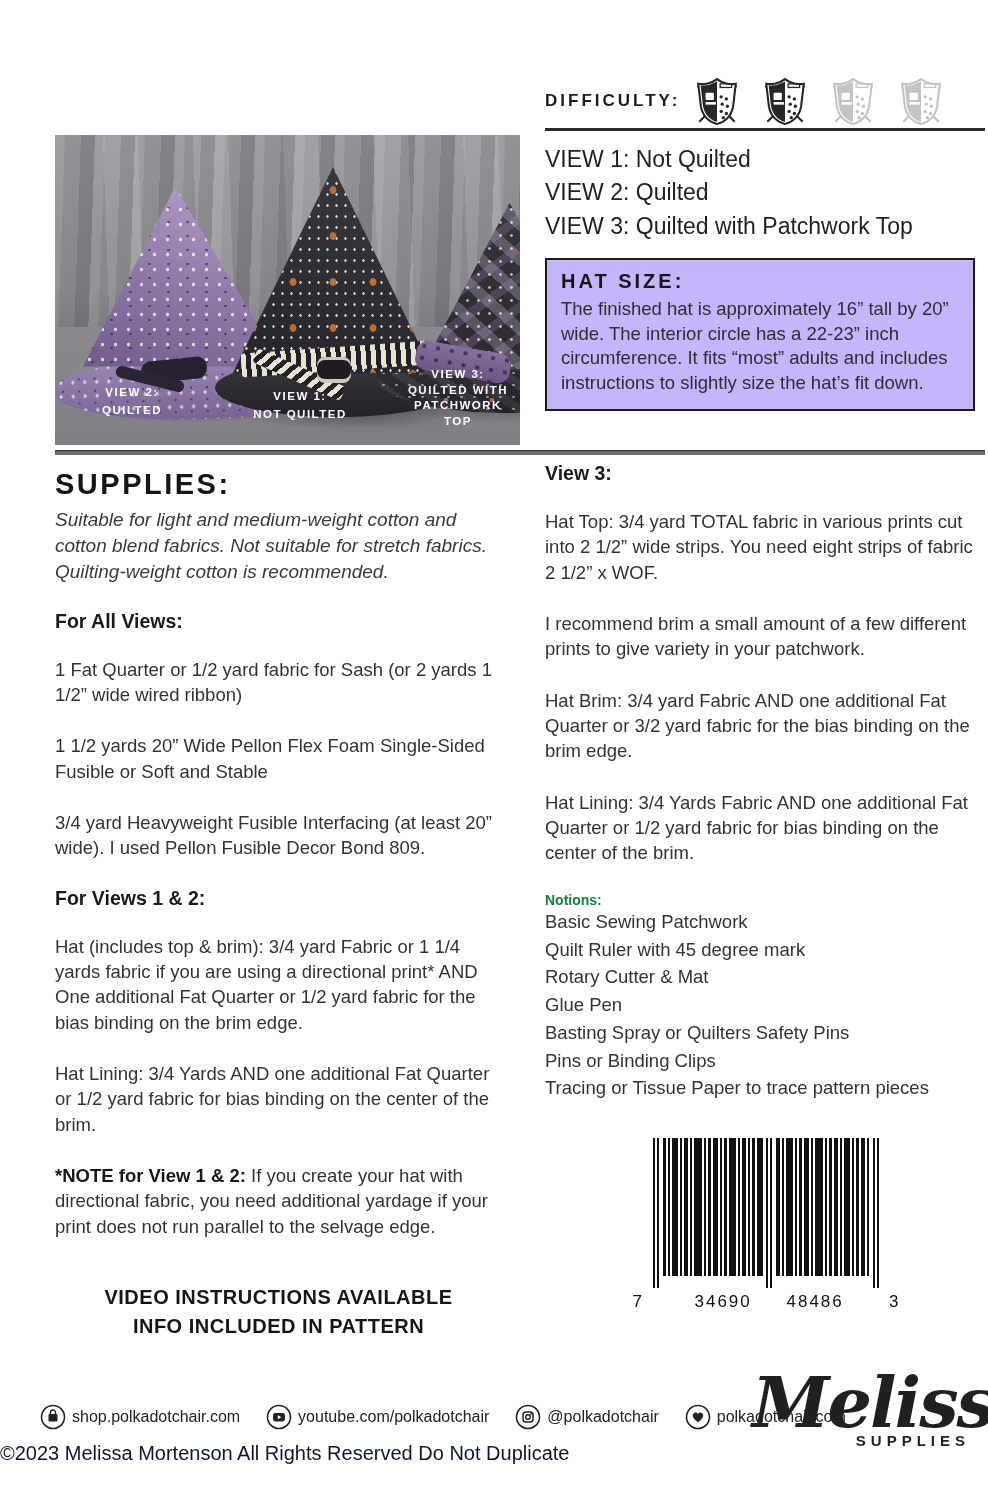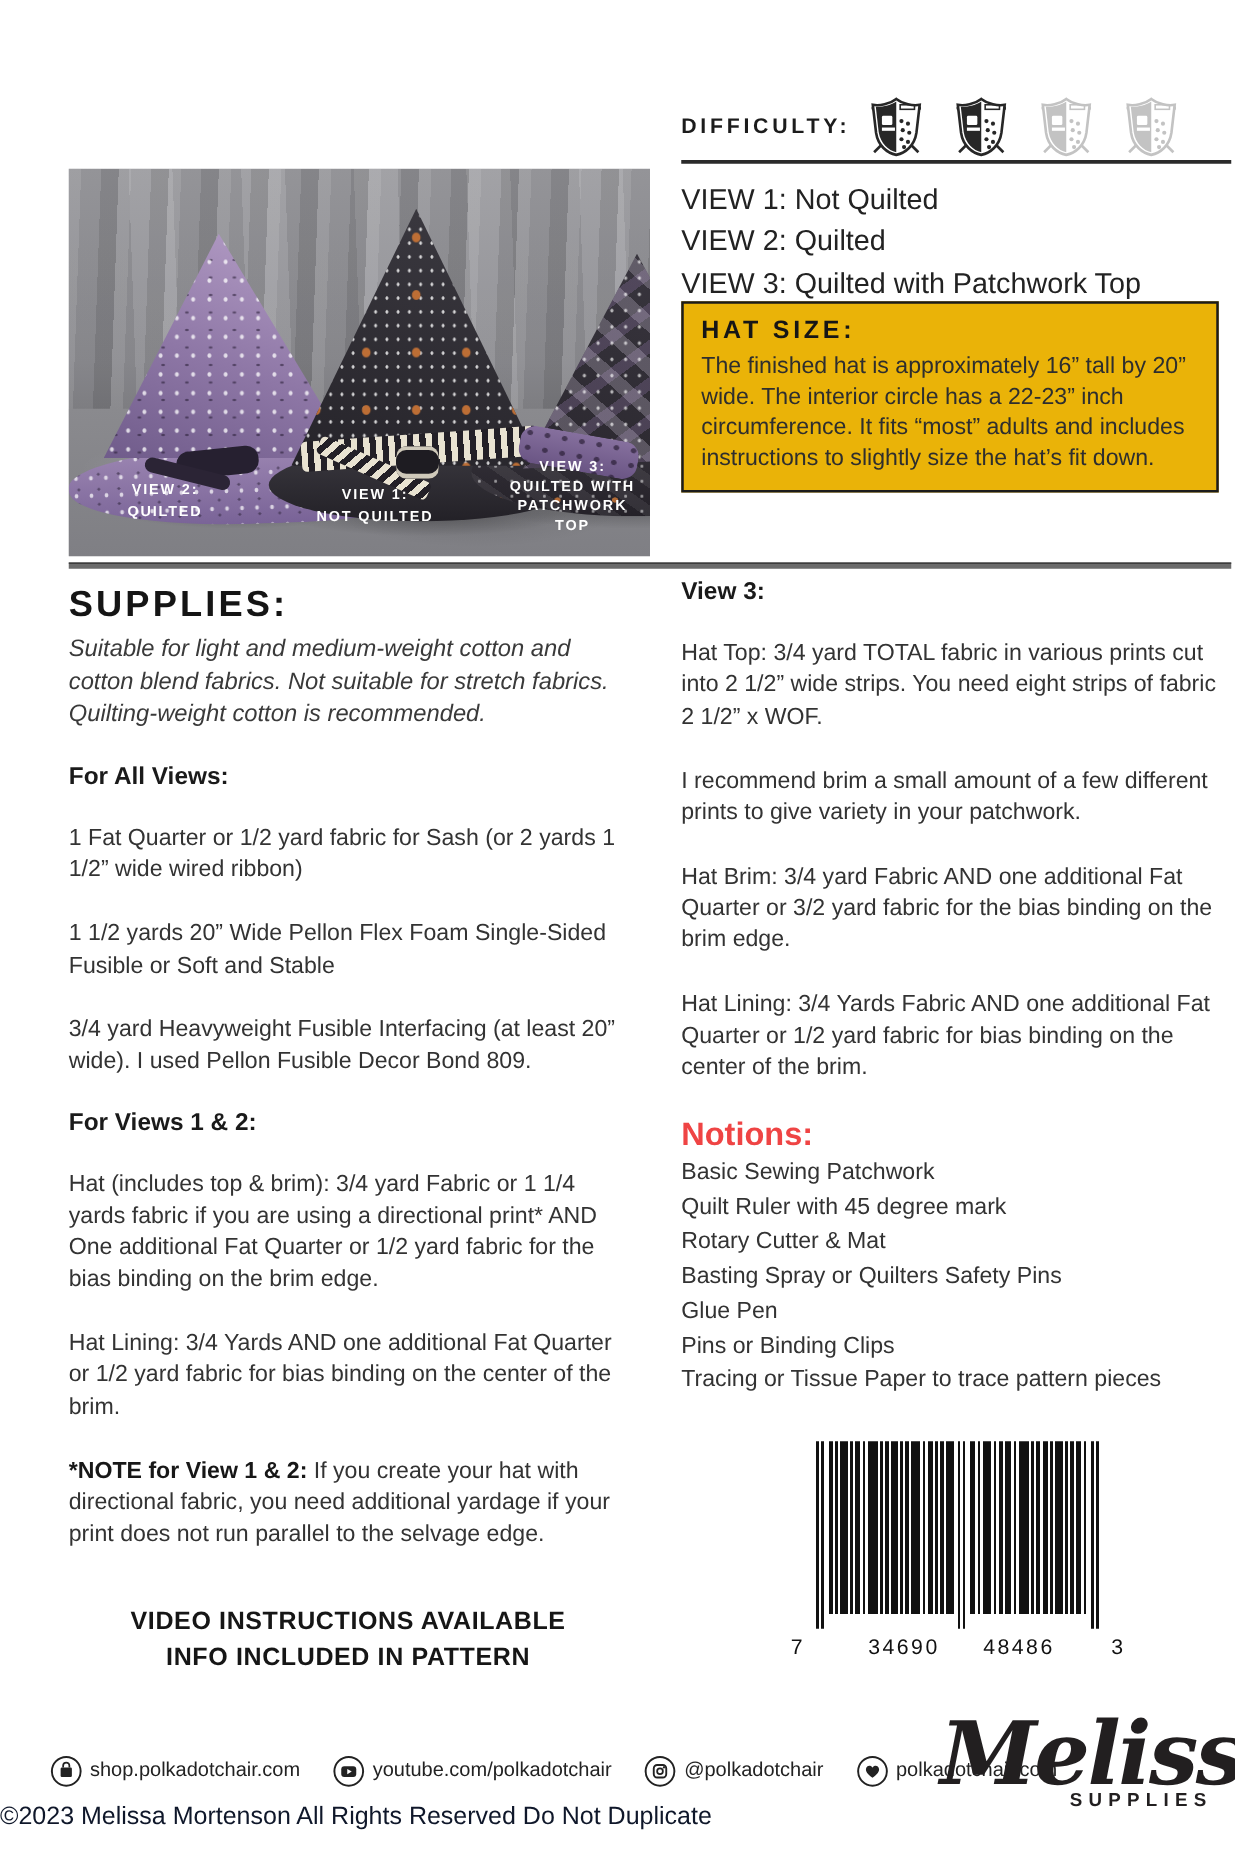--- a/index.html
+++ b/index.html
@@ -73,38 +73,38 @@
         repeating-linear-gradient(35deg,rgba(255,255,255,.07) 0 9px,transparent 9px 20px),
         linear-gradient(180deg,#37343c,#242128);
       background-size:46px 38px,13px 12px,100% 100%,100% 100%;z-index:4;}
   .hat3-sash{position:absolute;left:360px;top:212px;width:96px;height:30px;border-radius:12px;background:
       radial-gradient(rgba(30,20,40,.6) 2px,transparent 2.6px),linear-gradient(180deg,#86709e,#6a5584);
       background-size:14px 12px,100% 100%;z-index:6;transform:rotate(10deg);}
   .photo-label{position:absolute;color:#ffffff;font-weight:700;font-size:11.5px;letter-spacing:1.5px;text-align:center;line-height:1.6;z-index:9;text-transform:uppercase;}
 
   
   .views-list{left:545px;top:143px;width:440px;font-size:23px;color:#222;line-height:1.45;}
-  .hatsize-box{left:545px;top:241px;width:398px;border:2.5px solid #1b1b1b;padding:10px 14px 14px 14px;background:#eab308;}
+  .hatsize-box{left:545px;top:258px;width:398px;border:2.5px solid #1b1b1b;padding:10px 14px 14px 14px;background:#c4b5fd;}
   .hatsize-title{font-size:20px;font-weight:700;letter-spacing:3px;color:#161616;margin-bottom:4px;}
   .hatsize-body{font-size:18.5px;line-height:1.33;color:#2e2e2e;}
 
   
   .divider{left:55px;top:450px;width:930px;height:4px;background:#6b6b6b;border-top:1.5px solid #2f2f2f;}
 
   
   .col-left{left:55px;top:468px;width:447px;}
   .col-right{left:545px;top:462px;width:443px;}
   .h-supplies{font-size:29px;font-weight:700;letter-spacing:2.5px;color:#151515;margin:0 0 6px 0;}
   .intro{font-style:italic;font-size:19px;line-height:1.38;color:#3a3a3a;margin:0 0 24px 0;}
   .subhead{font-size:19.5px;font-weight:700;color:#1a1a1a;margin:0 0 24px 0;}
   .para{font-size:18.5px;line-height:1.37;color:#333333;margin:0 0 26px 0;}
   .para b{color:#171717;}
   .video-note{margin-top:44px;text-align:center;font-size:20px;font-weight:700;color:#161616;line-height:1.45;letter-spacing:.5px;}
   .notions-list{font-size:18.5px;line-height:1.5;color:#333;}
-  .notions-head{font-size:26px;font-weight:700;color:#ef4444;}
+  .notions-head{font-size:14px;font-weight:700;color:#15803d;}
 
   
   .barcode-wrap{margin:36px auto 0 auto;width:260px;position:relative;}
   .barcode-digits{position:relative;height:20px;font-size:17px;color:#111;}
   .bd1{position:absolute;left:-4px;top:0;}
   .bd2{position:absolute;left:58px;top:0;letter-spacing:2px;}
   .bd3{position:absolute;left:150px;top:0;letter-spacing:2px;}
   .bd4{position:absolute;right:-2px;top:0;}
 
   
@@ -281,22 +281,22 @@
     <p class="subhead">View 3:</p>
     <p class="para">Hat Top:  3/4 yard TOTAL fabric in various prints cut into 2 1/2” wide strips. You need eight strips of fabric 2 1/2” x WOF.</p>
     <p class="para">I recommend brim a small amount of a few different prints to give variety in your patchwork.</p>
     <p class="para">Hat Brim:  3/4 yard Fabric AND one additional Fat Quarter or 3/2 yard fabric for the bias binding on the brim edge.</p>
     <p class="para">Hat Lining:  3/4 Yards Fabric AND one additional Fat Quarter or 1/2 yard fabric for bias binding on the center of the brim.</p>
     <div class="notions-head">Notions:</div>
     <div class="notions-list">
       <div>Basic Sewing Patchwork</div>
       <div>Quilt Ruler with 45 degree mark</div>
       <div>Rotary Cutter &amp; Mat</div>
+      <div>Glue Pen</div>
       <div>Basting Spray or Quilters Safety Pins</div>
-      <div>Glue Pen</div>
       <div>Pins or Binding Clips</div>
       <div>Tracing or Tissue Paper to trace pattern pieces</div>
     </div>
 
     <div class="barcode-wrap">
       <svg width="260" height="150" viewBox="0 0 232 150" shape-rendering="crispEdges">
         <g fill="#111">
           <rect x="2" y="0" width="2" height="150"></rect>
             <rect x="6" y="0" width="2" height="150"></rect>
           <rect x="12" y="0" width="3" height="138"></rect>

